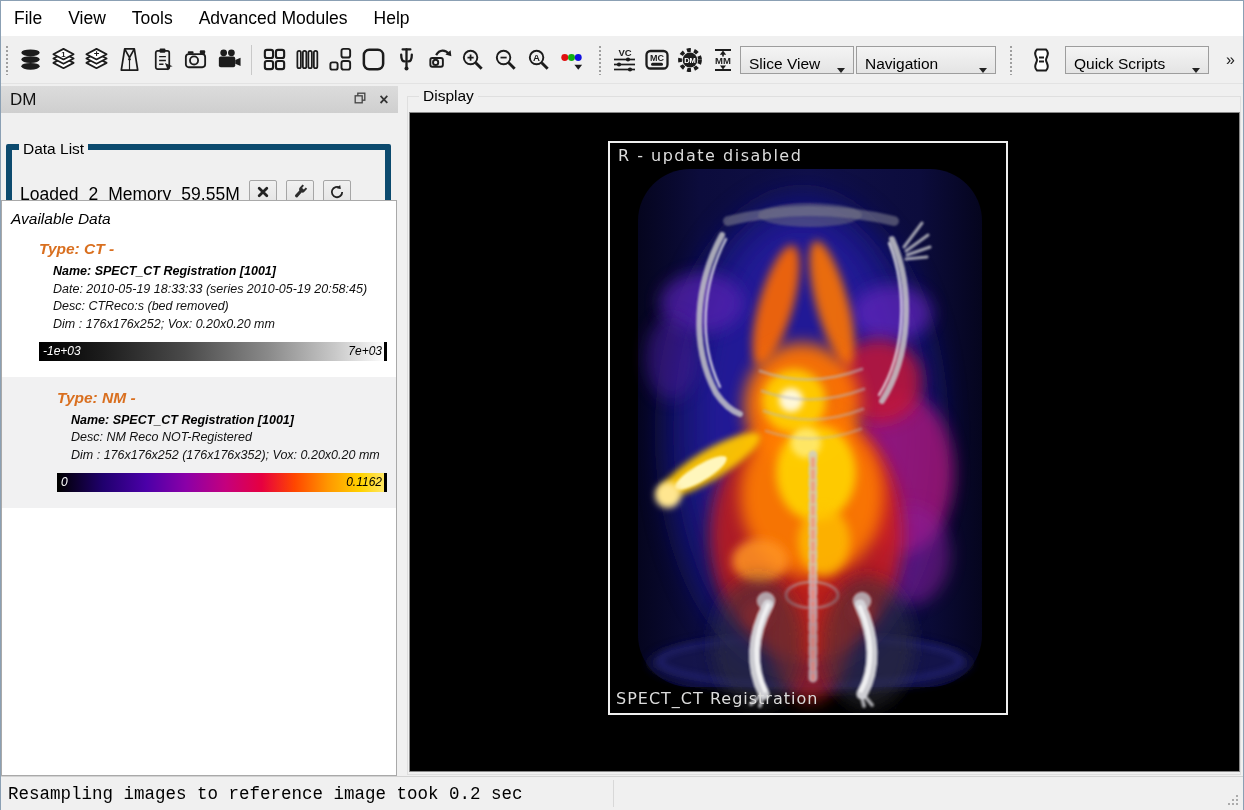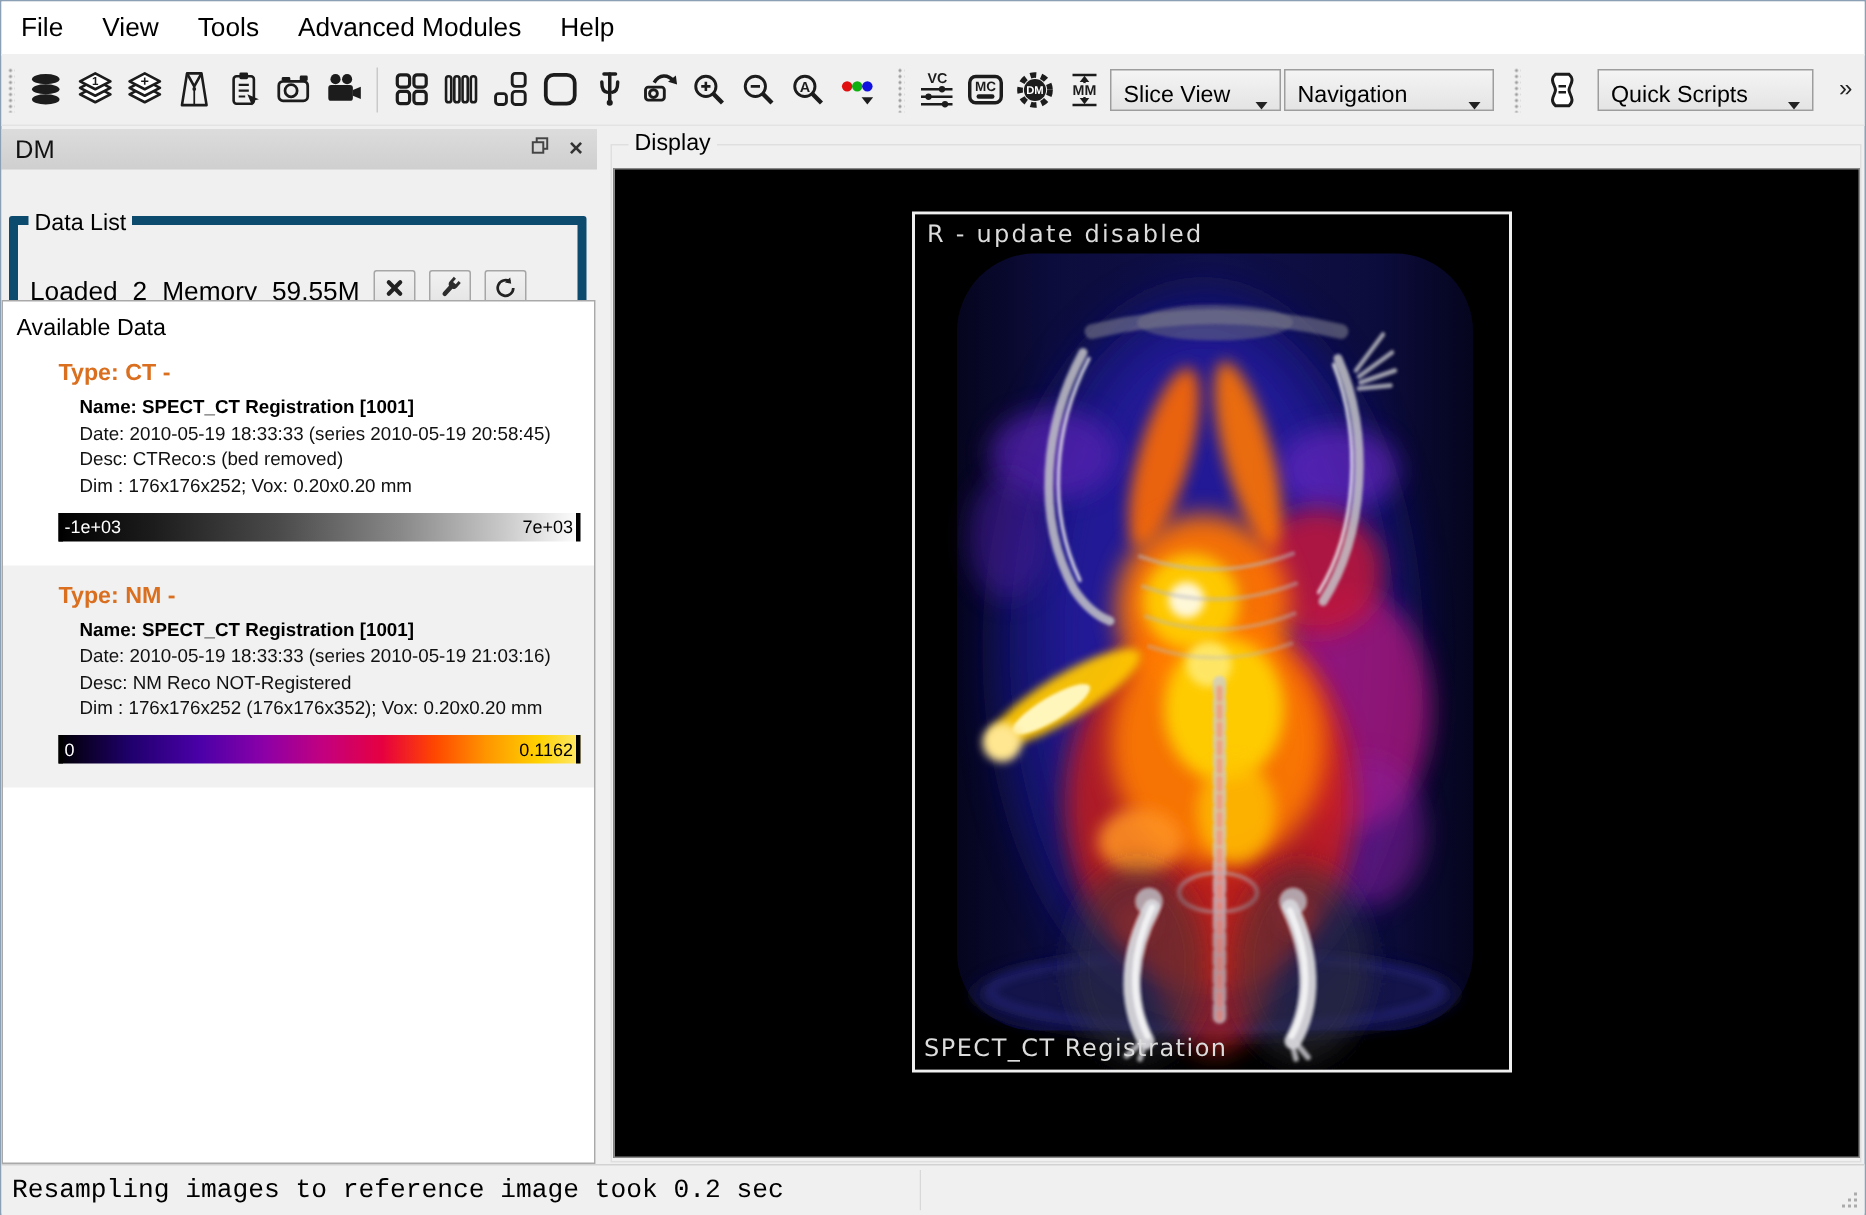--- a/index.html
+++ b/index.html
@@ -27,24 +27,24 @@
   .dm-title{font-size:17px;color:#111;margin-left:9px;flex:1;}
   .dm-hbtn{width:20px;height:18px;display:flex;align-items:center;justify-content:center;margin-right:4px;color:#333;}
   .dm-close{font-size:16px;line-height:1;font-weight:bold;color:#333;}
   .dm-body{position:absolute;left:0;top:27px;right:0;bottom:0;background:#f0f0f0;}
   .datalist{position:absolute;left:5px;top:10px;right:7px;height:80px;border:6px solid #0c4a6e;border-radius:2px;margin-top:21px;}
   .datalist-legend{position:absolute;top:-10px;left:7px;background:#f0f0f0;padding:0 4px;font-size:15.5px;color:#000;}
   .loaded-row{position:absolute;left:8px;top:30px;right:2px;display:flex;align-items:center;font-size:17.5px;color:#000;}
   .lr-gap{margin-right:10px;}
   .sq-btn{width:26px;height:26px;background:linear-gradient(#f1f1f1,#e2e2e2);border:1px solid #a6a6a6;border-radius:2px;display:flex;align-items:center;justify-content:center;margin-left:9px;}
 
-  .available-box{position:absolute;left:0;top:87px;right:1px;bottom:0;background:#fff;border:1px solid #a9a9a9;box-sizing:border-box;overflow:hidden;}
+  .available-box{position:absolute;left:0;top:87px;right:1px;bottom:0;background:#fff;border:1px solid #a9a9a9;box-sizing:border-box;overflow:hidden;font-style:italic;}
   .avail-title{margin:9px 0 0 9px;font-size:15.5px;color:#000;}
   .dataset{position:relative;padding:12px 0 16px 0;}
-  .dataset.alt{background:#f1f1f2;}
+  .dataset.alt{background:#f1f1f2;padding-left:18px;}
   .ds-type{margin-left:37px;font-size:15.5px;font-weight:bold;color:#d96f1f;}
   .ds-name{margin:6px 0 0 51px;font-size:12.5px;font-weight:bold;color:#000;}
   .ds-line{margin:3.5px 0 0 51px;font-size:12.5px;color:#111;}
   .colorbar{margin:11px 9px 0 37px;height:19px;position:relative;}
   .colorbar.ct{background:linear-gradient(90deg,#000 0%,#1c1c1c 18%,#4a4a4a 42%,#8a8a8a 66%,#c8c8c8 85%,#fff 100%);}
   .colorbar.nm{background:linear-gradient(90deg,#000 0%,#20006e 14%,#4b00a8 27%,#8a00a8 39%,#c4007e 51%,#e60040 62%,#ff4600 72%,#ff9600 82%,#ffd200 92%,#ffe96e 100%);}
   .cb-mark-l,.cb-mark-r{position:absolute;top:0;bottom:0;width:3px;background:#000;}
   .cb-mark-l{left:0;} .cb-mark-r{right:0;}
   .cb-min{position:absolute;left:4px;top:50%;transform:translateY(-50%);font-size:12px;color:#fff;}
   .cb-max{position:absolute;right:5px;top:50%;transform:translateY(-50%);font-size:12px;color:#000;}
@@ -415,21 +415,20 @@
             <span class="cb-mark-l"></span>
             <span class="cb-mark-r"></span>
             <span class="cb-min">-1e+03</span>
             <span class="cb-max">7e+03</span>
           </div>
         </div>
 
         <div class="dataset alt">
           <div class="ds-type">Type: NM -</div>
           <div class="ds-name">Name: SPECT_CT Registration [1001]</div>
-          <div class="ds-line">Date: 2010-05-19 18:33:33 (series 2010-05-19 21:03:16)</div>
           <div class="ds-line">Desc: NM Reco NOT-Registered</div>
           <div class="ds-line">Dim : 176x176x252 (176x176x352); Vox: 0.20x0.20 mm</div>
           <div class="colorbar nm">
             <span class="cb-mark-l"></span>
             <span class="cb-mark-r"></span>
             <span class="cb-min">0</span>
             <span class="cb-max">0.1162</span>
           </div>
         </div>
       </div>

